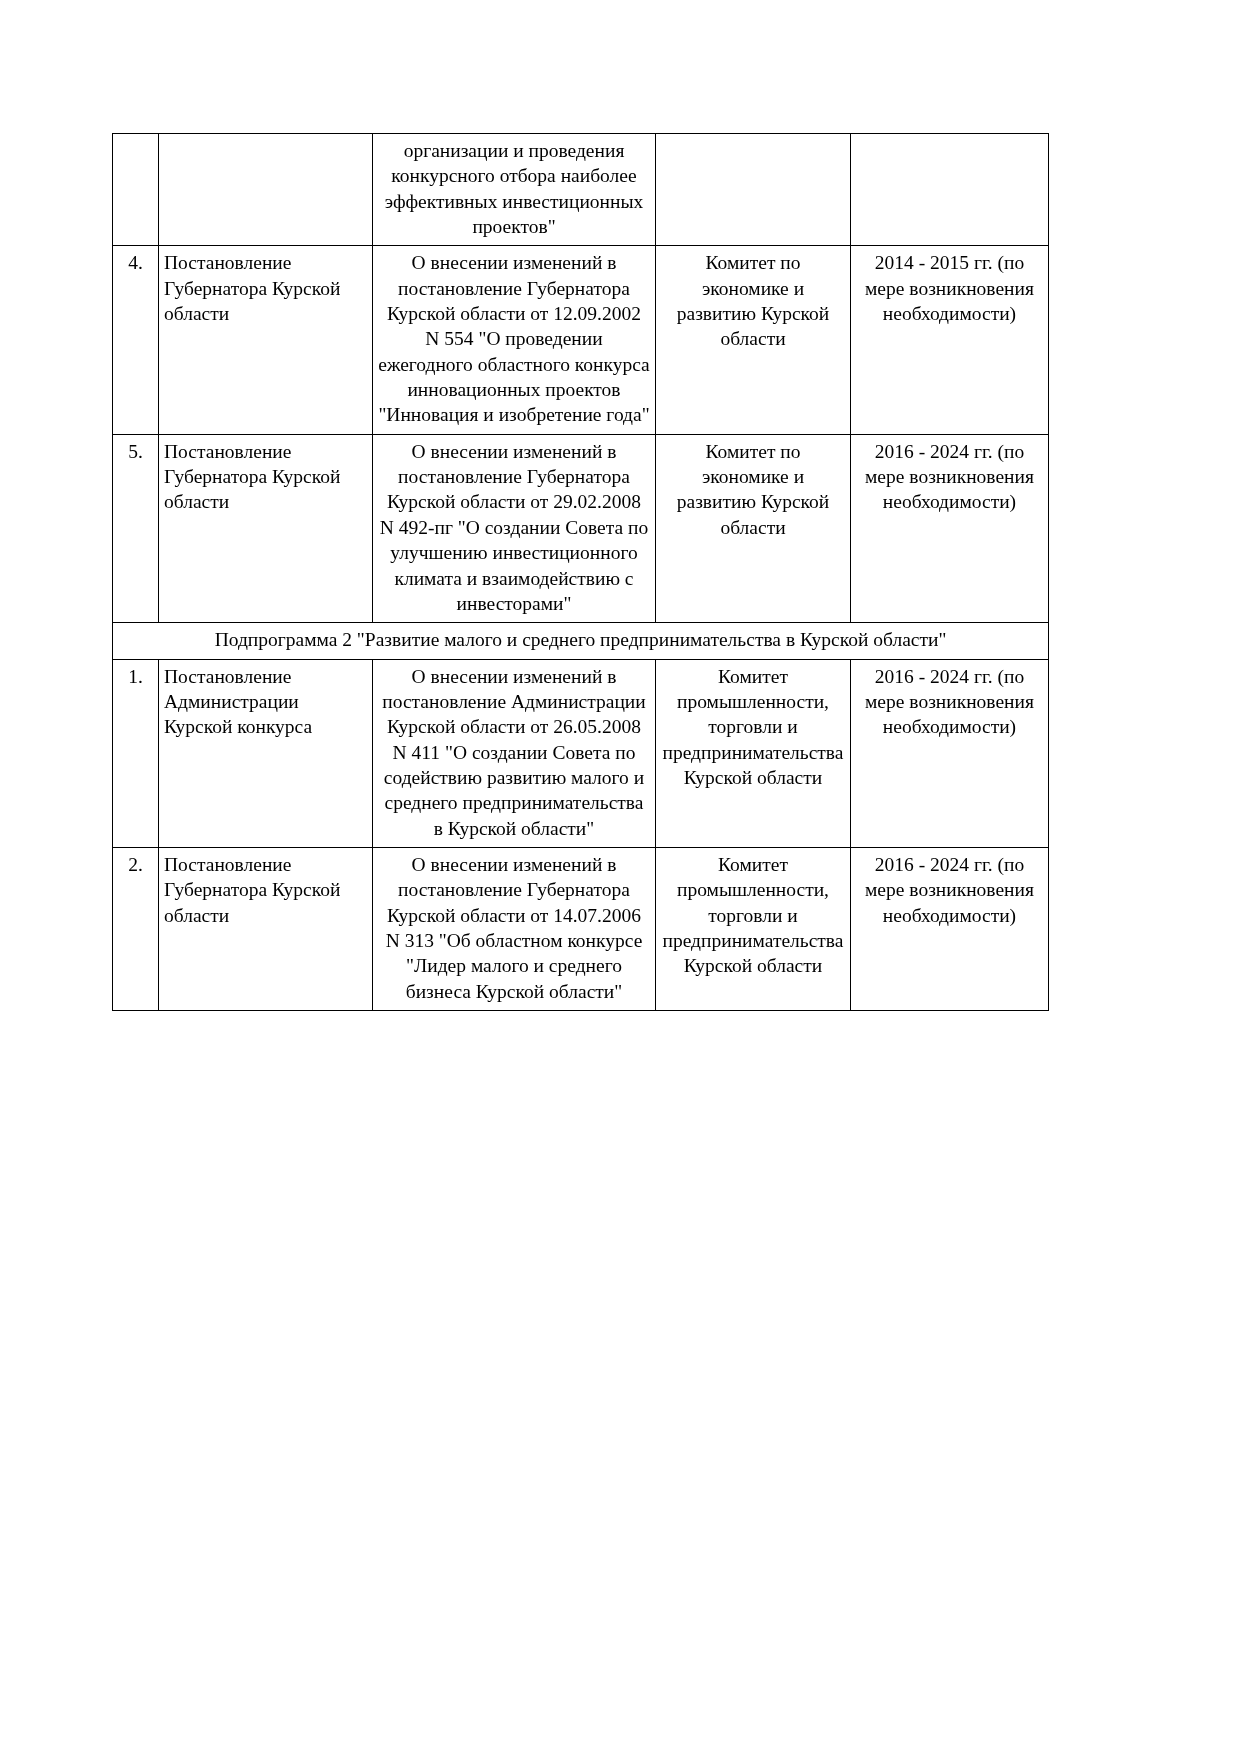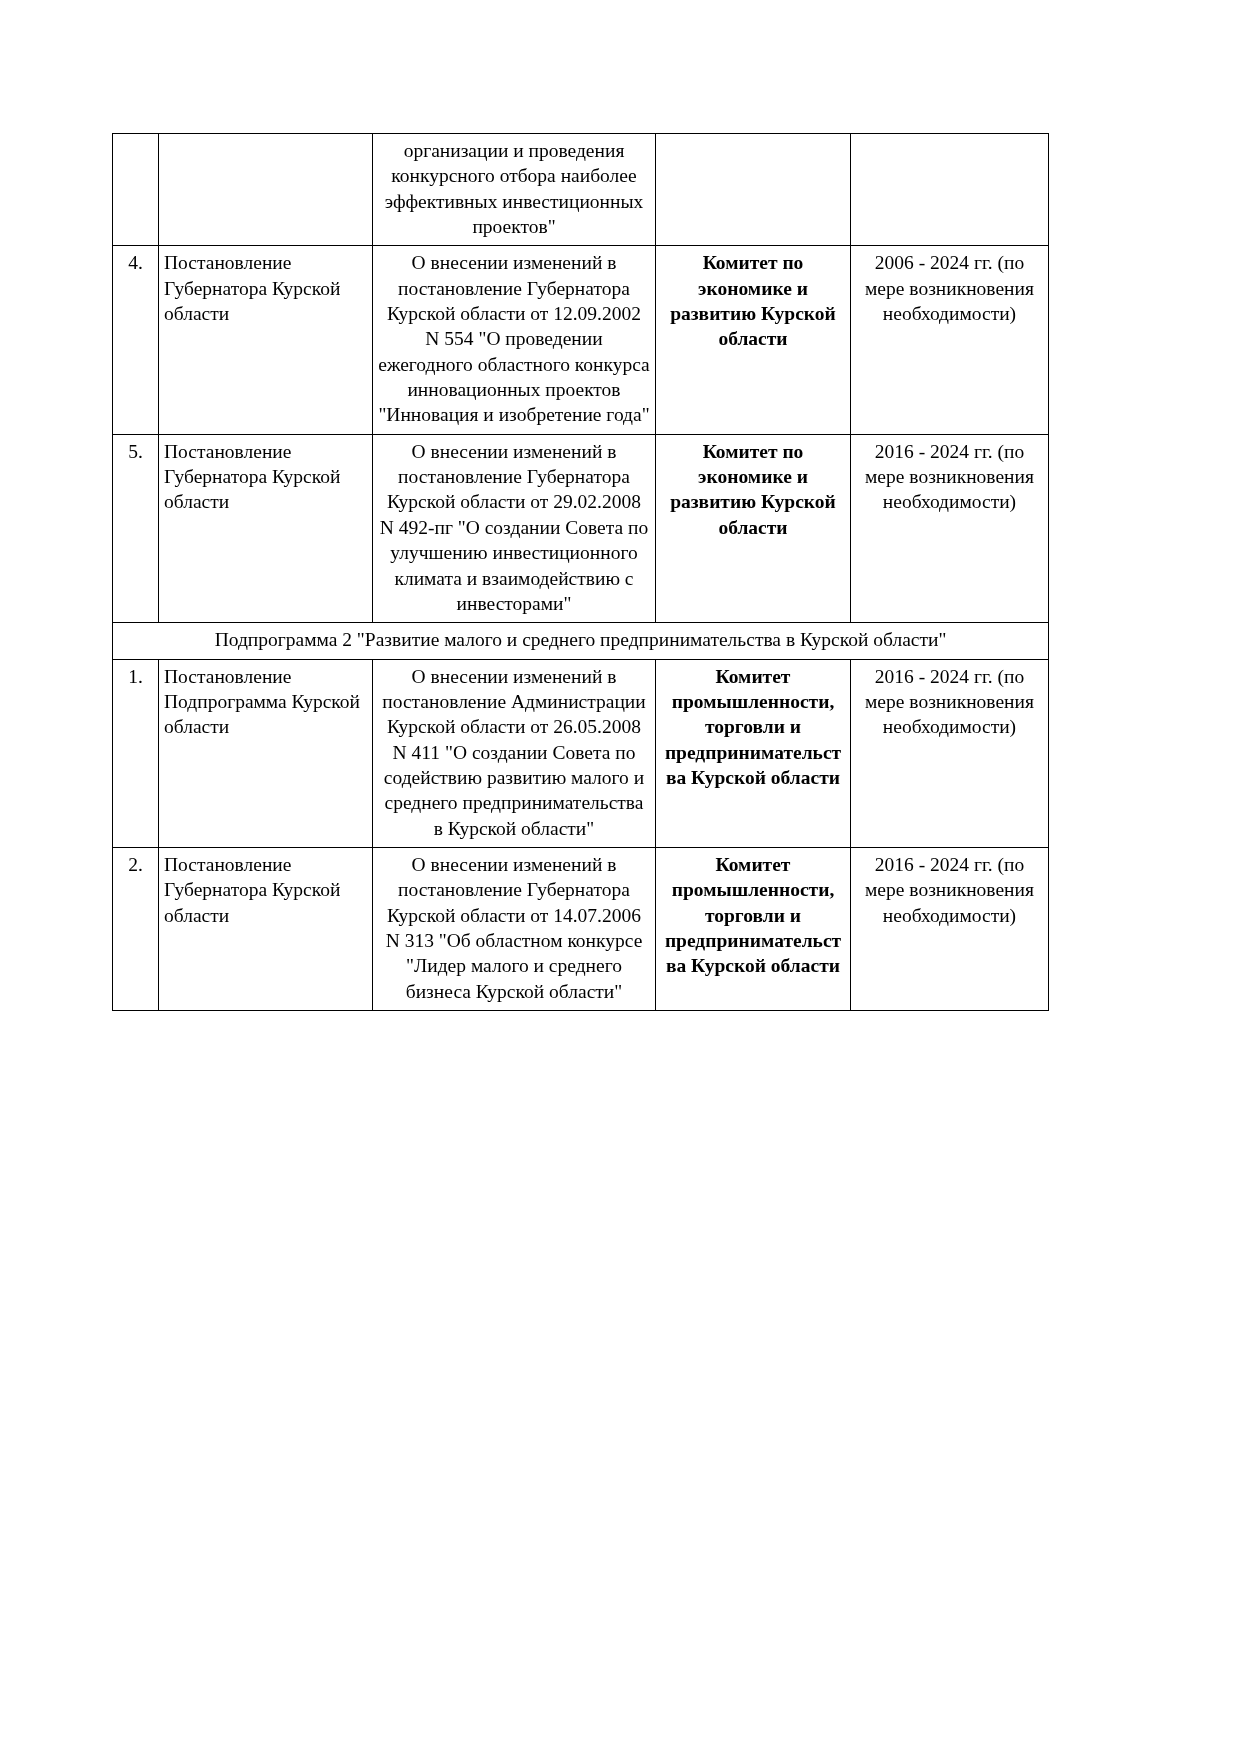--- a/index.html
+++ b/index.html
@@ -53,21 +53,21 @@
   td.col-num {
     text-align: center;
     padding-left: 0;
     padding-right: 0;
   }
   td.col-type {
     text-align: left;
     padding-left: 8px;
   }
   td.col-name { text-align: center; }
-  td.col-exec { text-align: center; font-weight: bold; }
+  td.col-exec { text-align: center; }
   td.col-term { text-align: center; }
 
   td.subprogram-row {
     text-align: center;
     padding: 12px 30px 14px 30px;
     line-height: 1.32;
   }
 </style>
 </head>
 <body>
@@ -90,38 +90,38 @@
           <td class="col-name">организации и проведения конкурсного отбора наиболее эффективных инвестиционных проектов"</td>
           <td class="col-exec"></td>
           <td class="col-term"></td>
         </tr>
 
         <tr>
           <td class="col-num">4.</td>
           <td class="col-type">Постановление Губернатора Курской области</td>
           <td class="col-name">О внесении изменений в постановление Губернатора Курской области от 12.09.2002 N 554 "О проведении ежегодного областного конкурса инновационных проектов "Инновация и изобретение года"</td>
           <td class="col-exec">Комитет по экономике и развитию Курской области</td>
-          <td class="col-term">2006 - 2024 гг. (по мере возникновения необходимости)</td>
+          <td class="col-term">2014 - 2015 гг. (по мере возникновения необходимости)</td>
         </tr>
 
         <tr>
           <td class="col-num">5.</td>
           <td class="col-type">Постановление Губернатора Курской области</td>
           <td class="col-name">О внесении изменений в постановление Губернатора Курской области от 29.02.2008 N 492-пг "О создании Совета по улучшению инвестиционного климата и взаимодействию с инвесторами"</td>
           <td class="col-exec">Комитет по экономике и развитию Курской области</td>
           <td class="col-term">2016 - 2024 гг. (по мере возникновения необходимости)</td>
         </tr>
 
         <tr>
           <td class="subprogram-row" colspan="5">Подпрограмма 2 "Развитие малого и среднего предпринимательства в Курской области"</td>
         </tr>
 
         <tr>
           <td class="col-num">1.</td>
-          <td class="col-type">Постановление Подпрограмма Курской области</td>
+          <td class="col-type">Постановление Администрации Курской конкурса</td>
           <td class="col-name">О внесении изменений в постановление Администрации Курской области от 26.05.2008 N 411 "О создании Совета по содействию развитию малого и среднего предпринимательства в Курской области"</td>
           <td class="col-exec">Комитет промышленности, торговли и предпринимательства Курской области</td>
           <td class="col-term">2016 - 2024 гг. (по мере возникновения необходимости)</td>
         </tr>
 
         <tr>
           <td class="col-num">2.</td>
           <td class="col-type">Постановление Губернатора Курской области</td>
           <td class="col-name">О внесении изменений в постановление Губернатора Курской области от 14.07.2006 N 313 "Об областном конкурсе "Лидер малого и среднего бизнеса Курской области"</td>
           <td class="col-exec">Комитет промышленности, торговли и предпринимательства Курской области</td>

